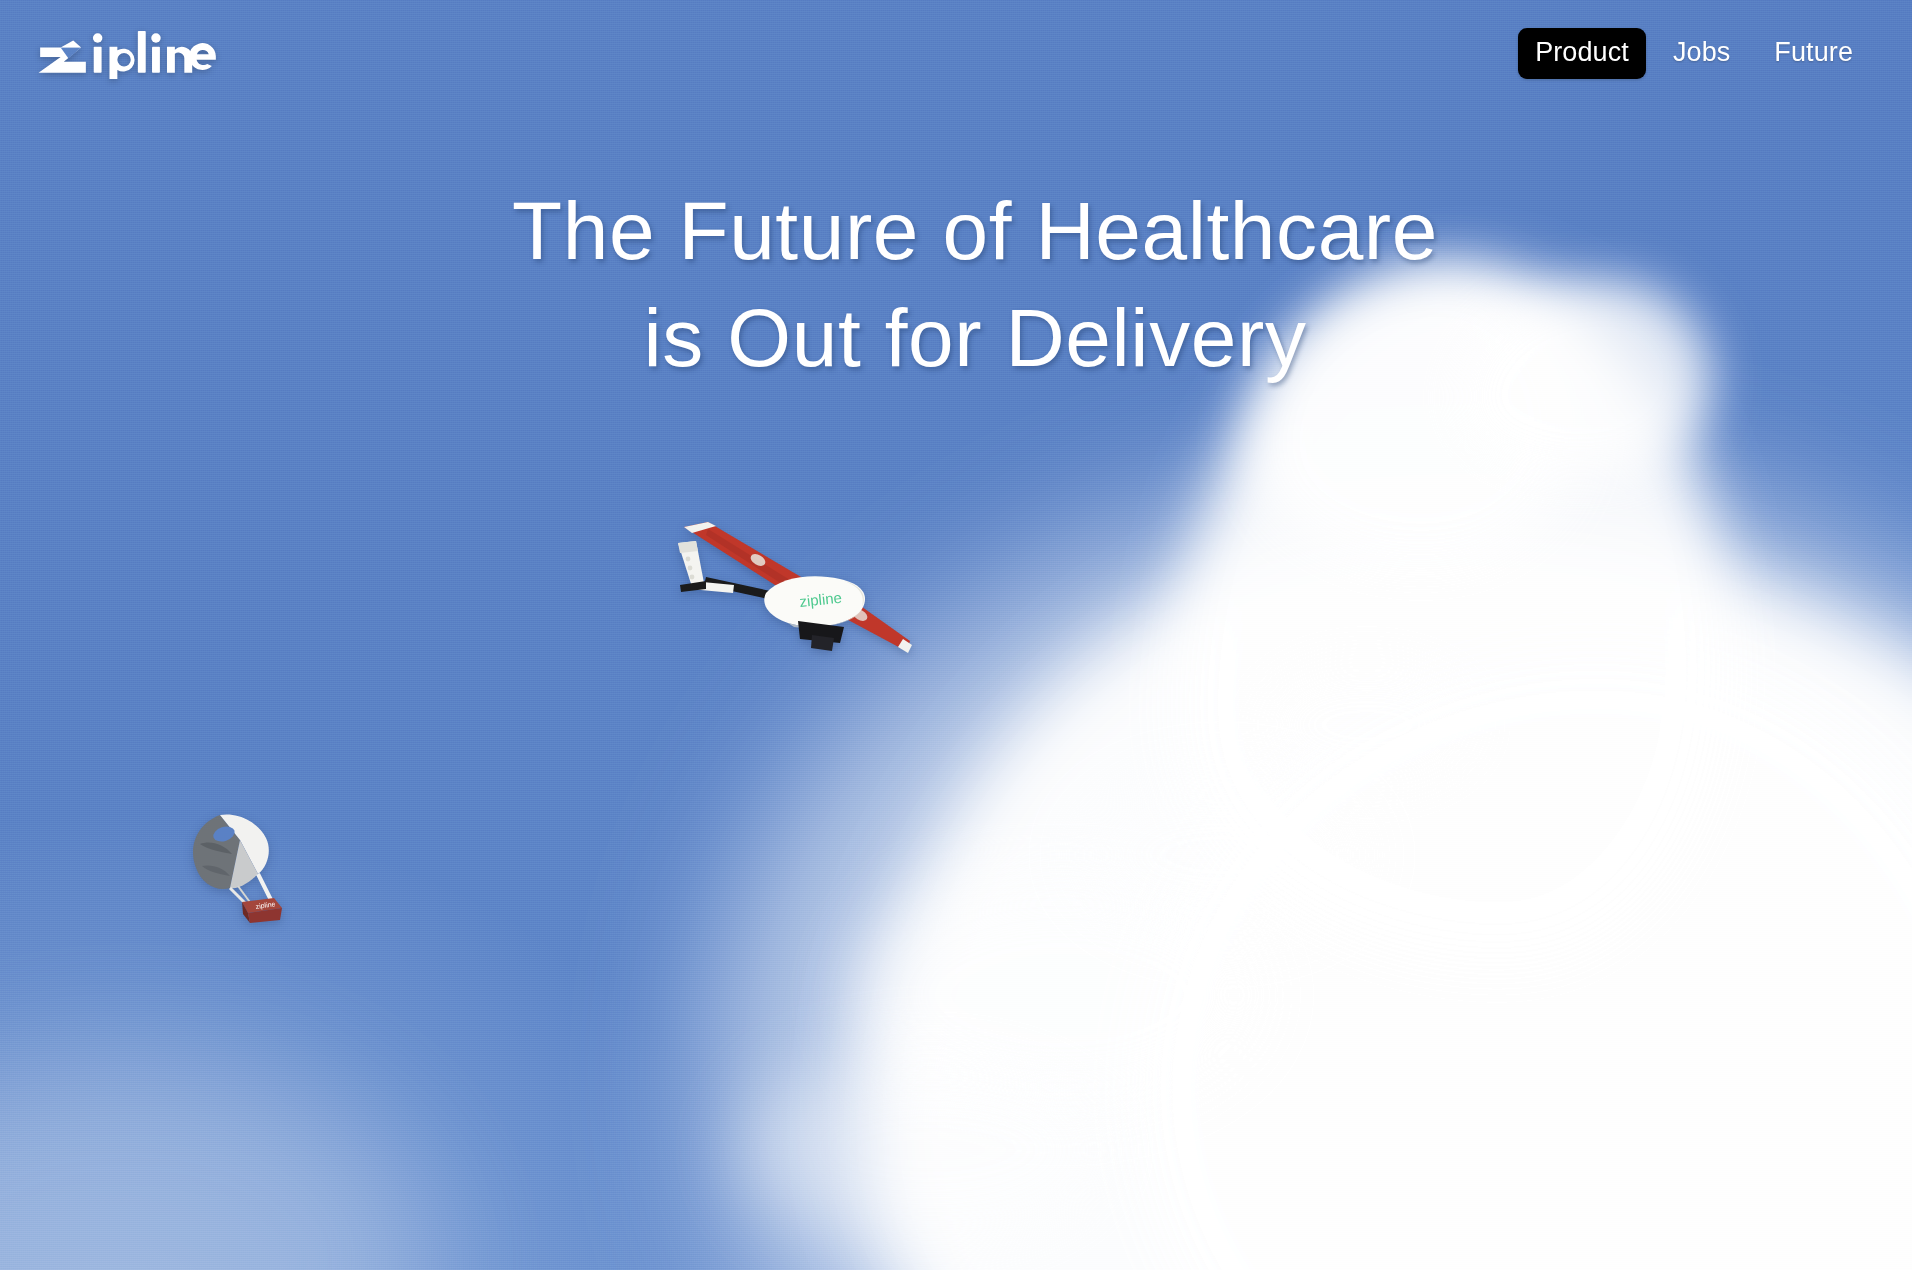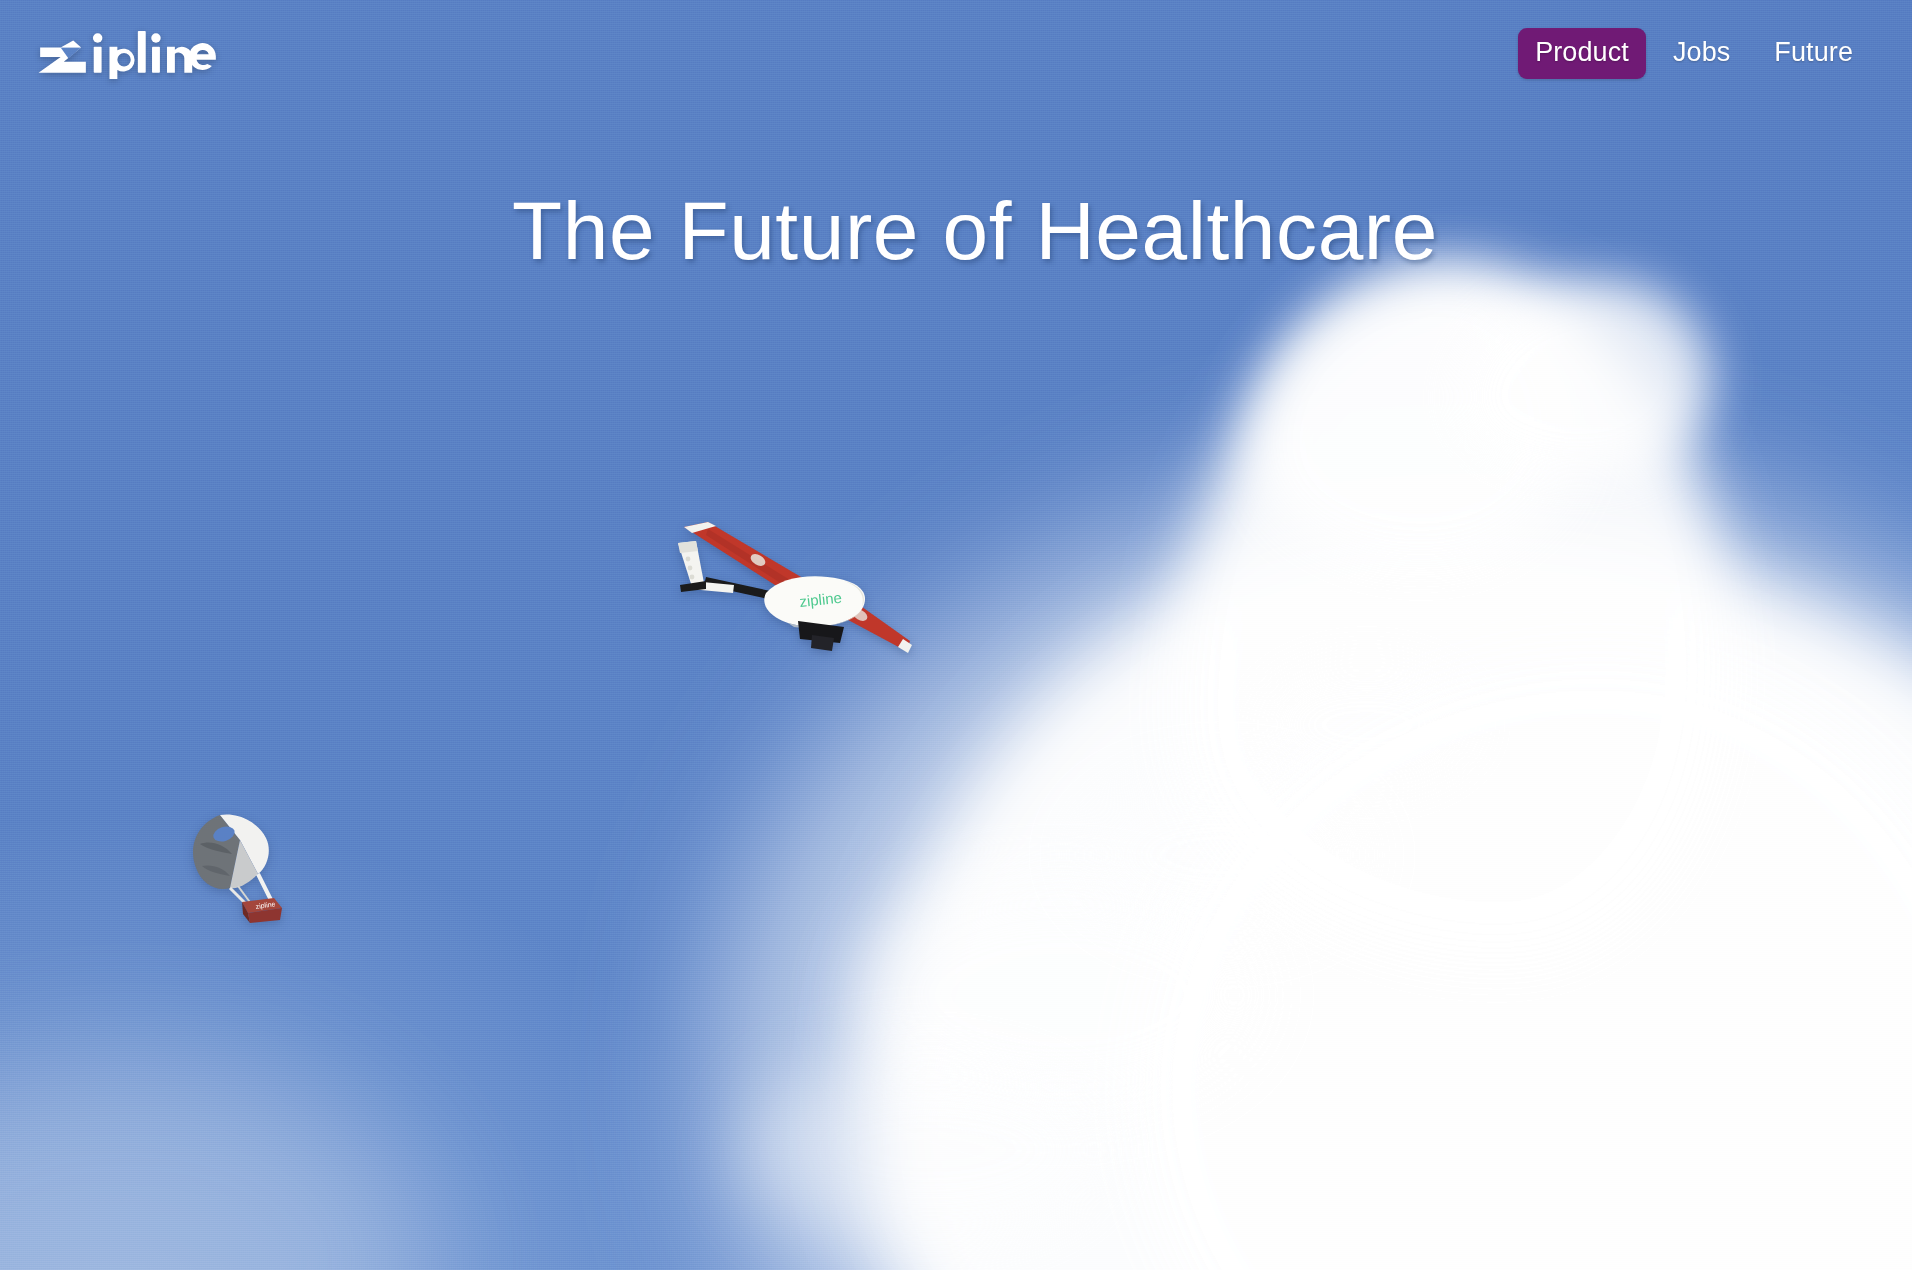--- a/index.html
+++ b/index.html
@@ -151,21 +151,21 @@
     font-size:27px;
     line-height:1;
     letter-spacing:.1px;
     padding:11px 17px 13px;
     border-radius:9px;
     cursor:pointer;
     white-space:nowrap;
     text-shadow:0 1px 2px rgba(0,0,0,.22);
   }
   .nav-item.active {
-    background:#701a75;
+    background:#000000;
     box-shadow:0 1px 3px rgba(0,0,0,.18);
   }
 
   
   .hero {
     position:absolute;
     top:178px; left:0; right:0;
     text-align:center;
     z-index:20;
     pointer-events:none;
@@ -256,20 +256,21 @@
 
     <nav class="nav">
       <a class="nav-item active">Product</a>
       <a class="nav-item">Jobs</a>
       <a class="nav-item">Future</a>
     </nav>
   </header>
 
   <div class="hero">
     <span class="hero-line">The Future of Healthcare</span>
+    <span class="hero-line">is Out for Delivery</span>
   </div>
 
   <div class="drone">
     <svg viewBox="0 0 268 145" xmlns="http://www.w3.org/2000/svg" aria-hidden="true">
 
       <path d="M36 12 L60 7 L170 72 L152 86 Z" fill="#c0372a"></path>
       <path d="M36 12 L60 7 L68 11 L44 18 Z" fill="#f2f2ee"></path>
       <path d="M60 14 L150 70 L148 78 L58 20 Z" fill="#a62f24" opacity=".55"></path>
       <ellipse cx="110" cy="45" rx="8" ry="5" fill="#e8e5dd" opacity=".85" transform="rotate(30 110 45)"></ellipse>
 

